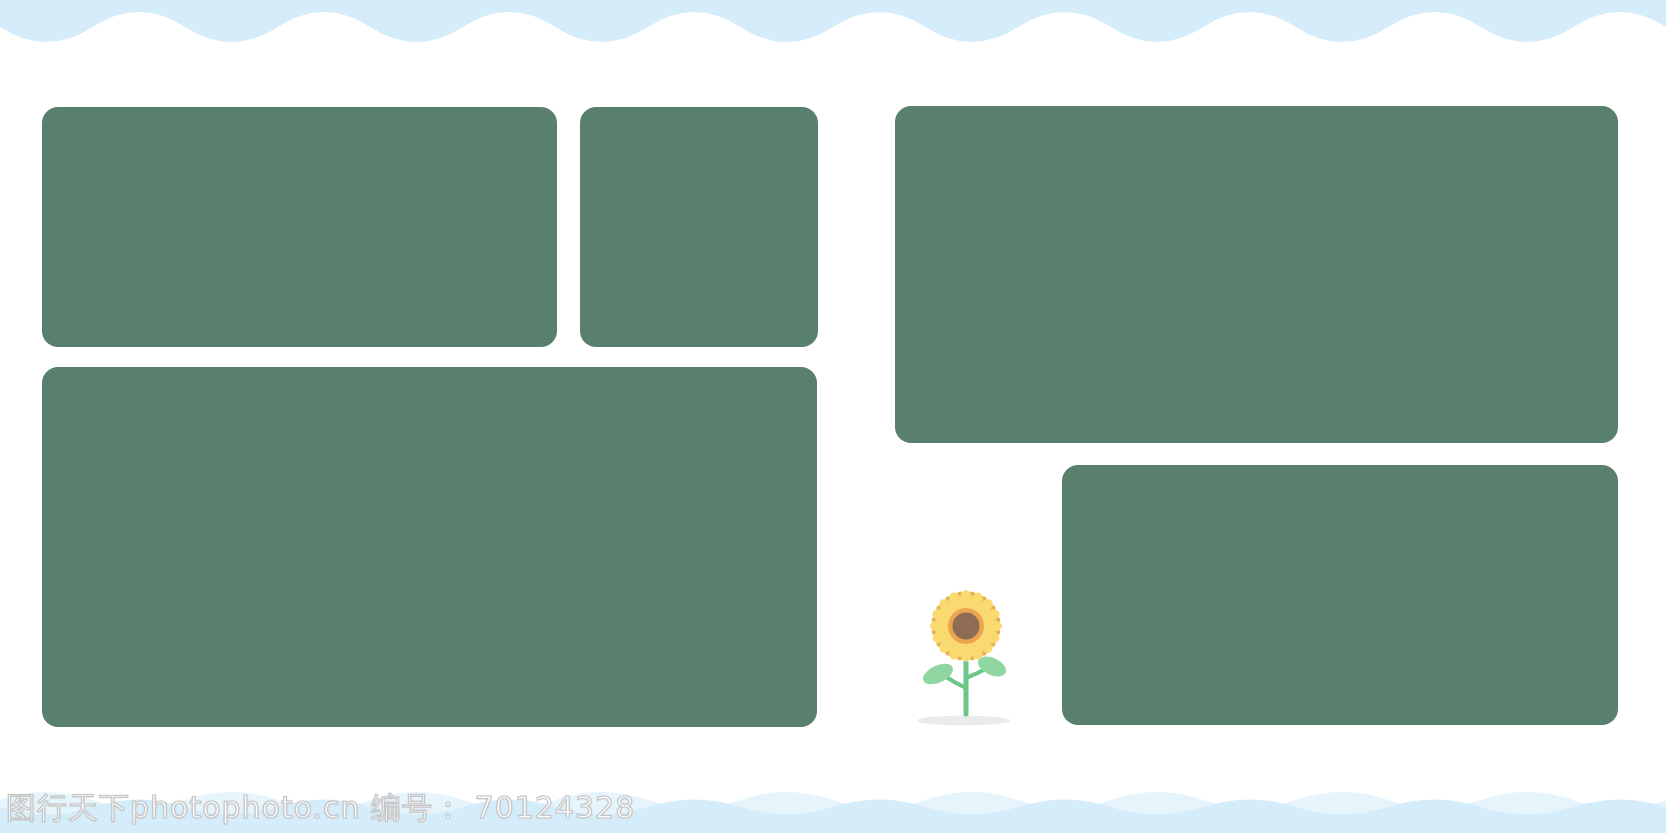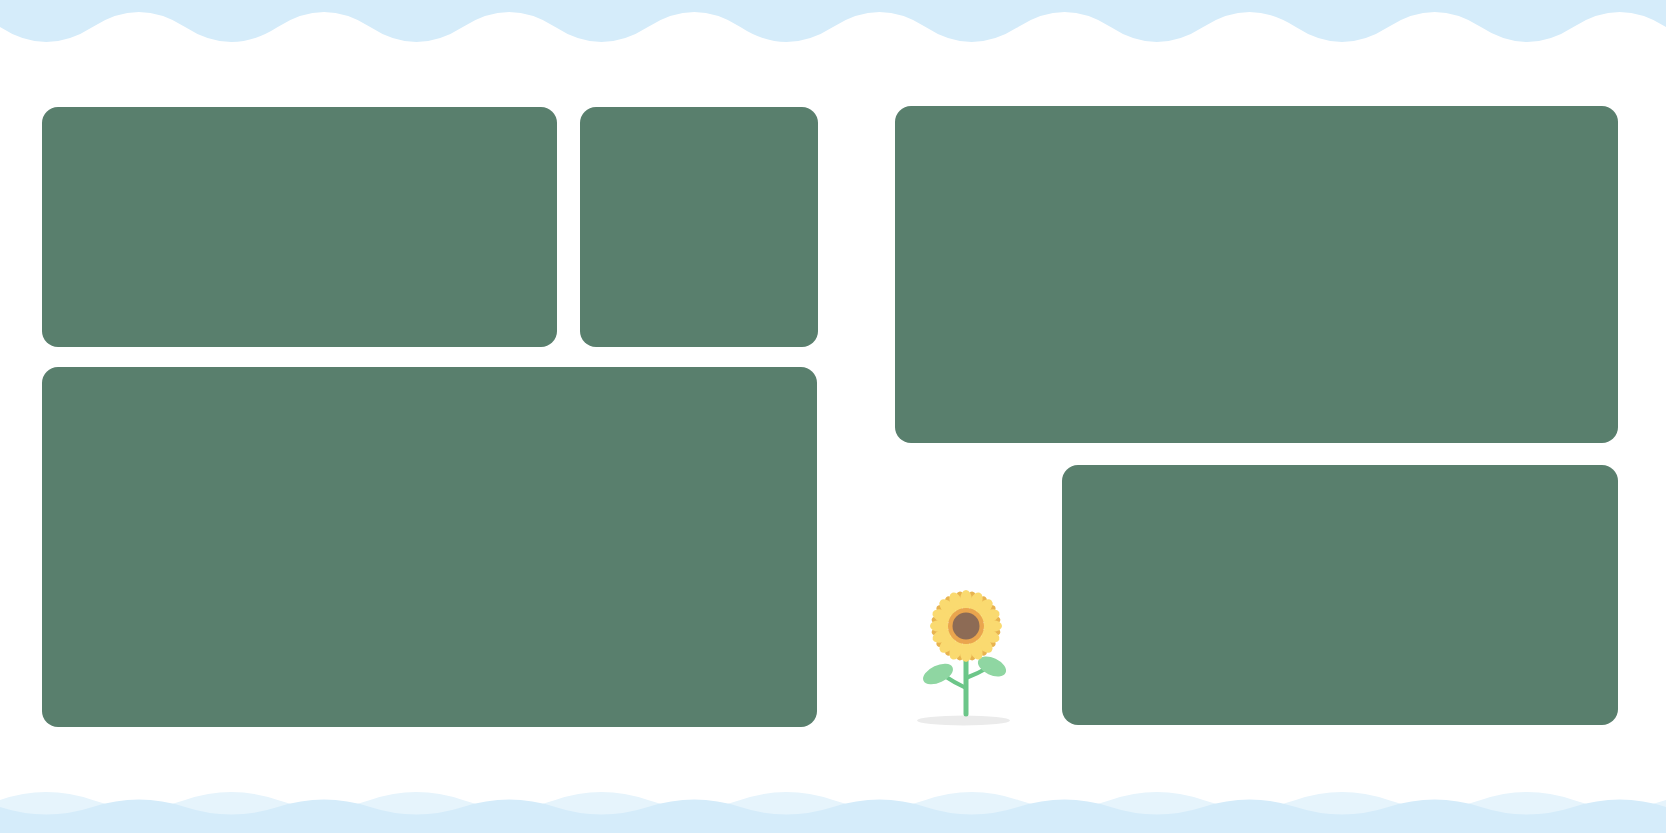--- a/index.html
+++ b/index.html
@@ -117,14 +117,15 @@
 
     <circle cx="71" cy="56" r="18" fill="#eaa54e"></circle>
     <circle cx="71" cy="56" r="13.5" fill="#8d6b55"></circle>
   </svg>
 
   <svg id="bottom-wave" class="wave-svg" width="1666" height="63" viewBox="0 0 1666 63" aria-hidden="true">
     <path d="M0,30 Q46.3,14 92.6,30 T185.1,30 T277.7,30 T370.2,30 T462.8,30 T555.3,30 T647.9,30 T740.4,30 T833,30 T925.6,30 T1018.1,30 T1110.7,30 T1203.2,30 T1295.8,30 T1388.3,30 T1480.9,30 T1573.4,30 T1666,30 L1666,63 L0,63 Z" fill="#e6f4fc"></path>
     <path d="M0,37 Q46.3,52 92.6,37 T185.1,37 T277.7,37 T370.2,37 T462.8,37 T555.3,37 T647.9,37 T740.4,37 T833,37 T925.6,37 T1018.1,37 T1110.7,37 T1203.2,37 T1295.8,37 T1388.3,37 T1480.9,37 T1573.4,37 T1666,37 L1666,63 L0,63 Z" fill="#d5ecfa"></path>
   </svg>
 
+  <div id="watermark">图行天下photophoto.cn 编号： 70124328</div>
 
 </div>
 
 </body></html>

